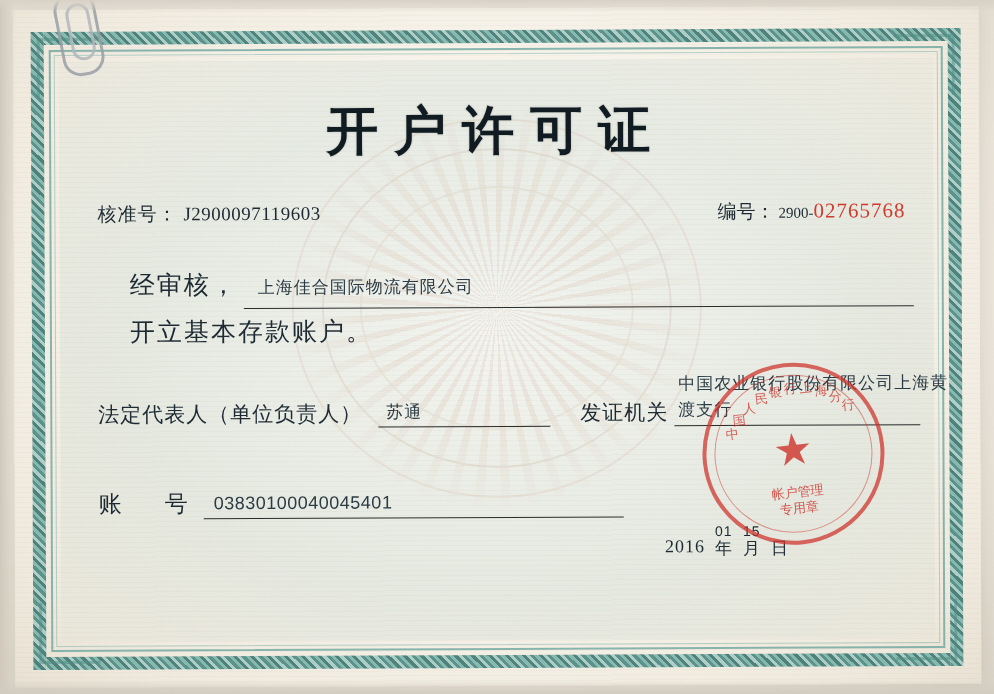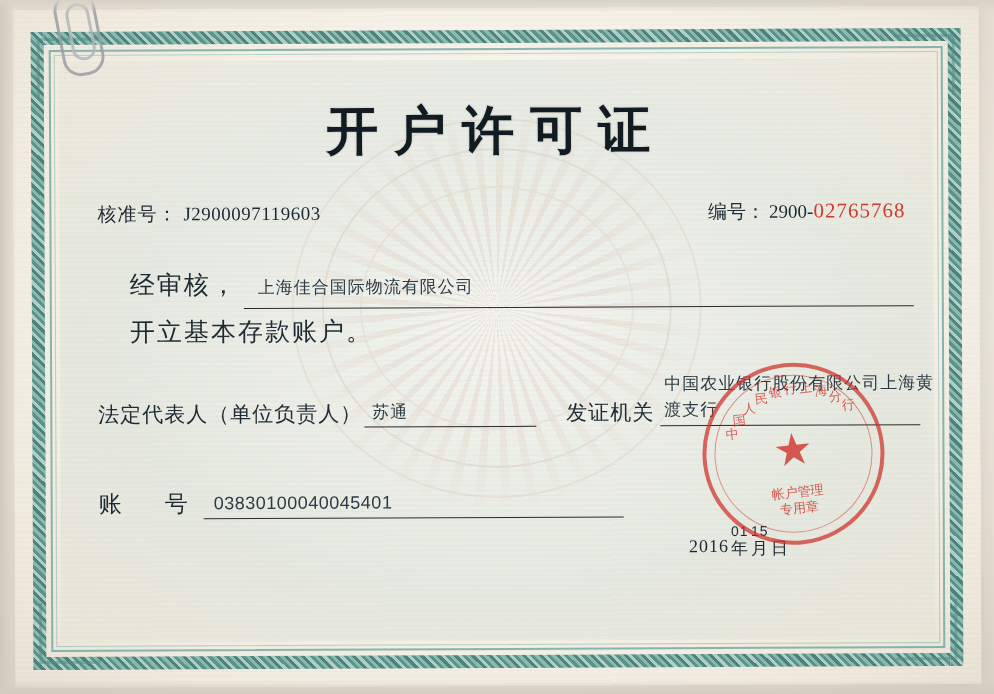--- a/index.html
+++ b/index.html
@@ -168,21 +168,21 @@
     letter-spacing: 1px;
   }
   .approval .label { font-size: 19px; }
   .approval .val {
     font-family: "Liberation Serif", serif;
     font-size: 19px;
     letter-spacing: .5px;
     margin-left: 6px;
   }
   .serial .label { font-size: 19px; }
-  .serial .prefix { font-size: 19px; margin-left: 4px; }
+  .serial .prefix { font-size: 15px; margin-left: 4px; }
   .serial .red {
     color: #cf3b2e;
     font-size: 21px;
     letter-spacing: 1px;
   }
 
   .para {
     margin-top: 34px;
     padding-left: 56px;
     font-size: 25px;
@@ -231,21 +231,21 @@
     font-size: 21px;
     letter-spacing: 1px;
     flex: 0 0 auto;
   }
   .legal .lbl { white-space: nowrap; }
   .legal .line {
     position: relative;
     width: 172px;
     border-bottom: 1.5px solid #2a2a2a;
     height: 26px;
-    margin-left: 2px;
+    margin-left: 16px;
     text-align: center;
   }
   .legal .line .hand {
     position: absolute; left: 8px; bottom: 3px;
     font-size: 17px; color: #2b3b45;
     font-family: "Liberation Sans", sans-serif;
   }
 
   .bank {
     display: flex;
@@ -316,21 +316,21 @@
     font-size: 19px;
     letter-spacing: 1px;
     color: #1d2a33;
   }
   .issuer .line1 { margin-bottom: 8px; }
   .date-line {
     display: flex;
     align-items: flex-end;
     justify-content: flex-start;
     font-size: 17px;
-    gap: 2px;
+    gap: 10px;
   }
   .date-line .y { font-size: 18px; }
   .date-line .seg {
     display: inline-flex;
     flex-direction: column;
     align-items: center;
     line-height: 1;
   }
   .date-line .seg .num {
     font-size: 14px;

